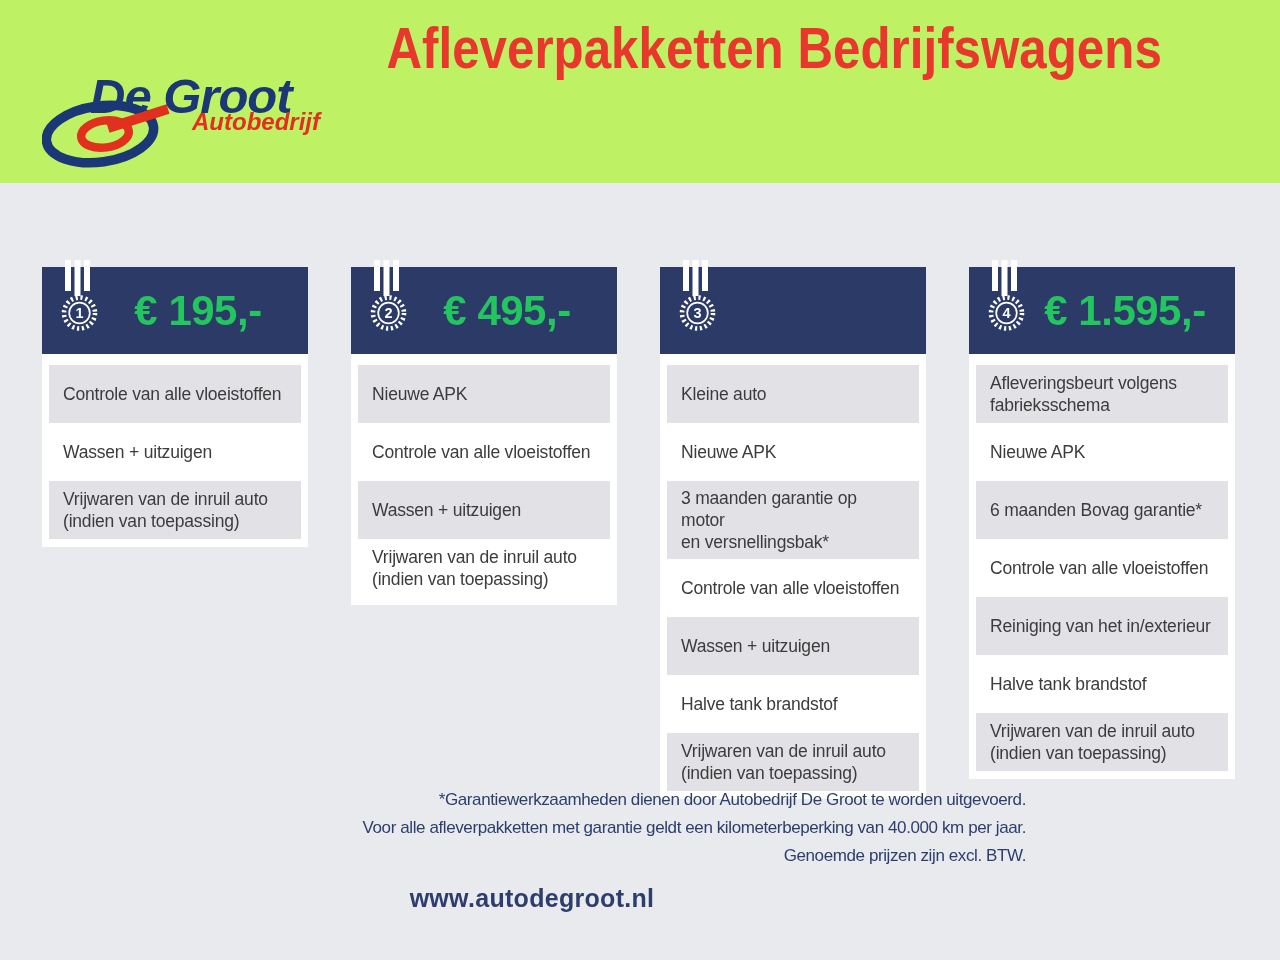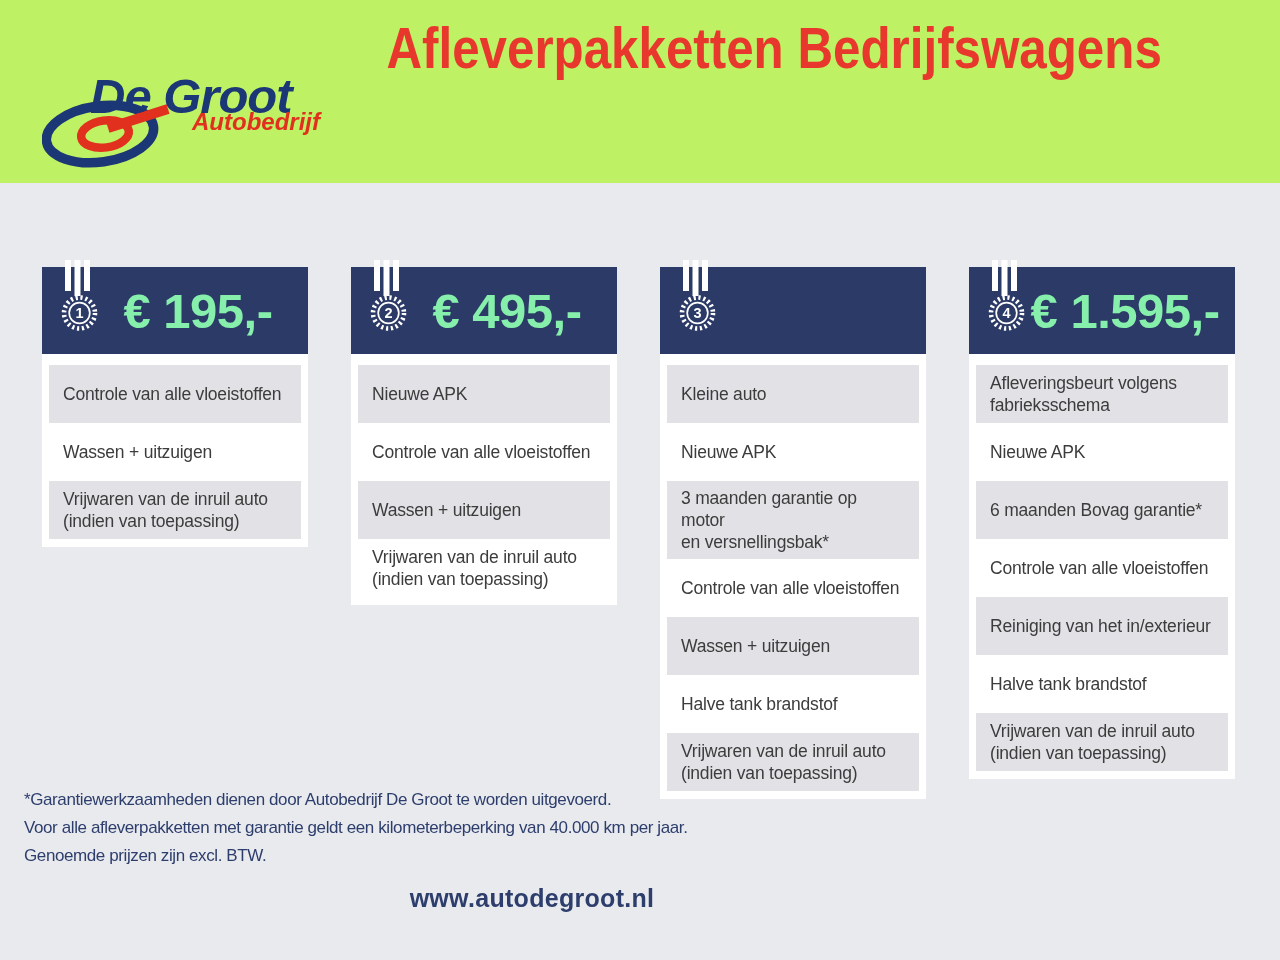--- a/index.html
+++ b/index.html
@@ -59,38 +59,38 @@
     background: var(--navy, #2b3a66);
     display: flex; align-items: center; justify-content: center;
     padding-left: 46px;
   }
   .medal { position: absolute; left: 16px; top: -7px; }
   .medal-num {
     font-family: "Liberation Sans", sans-serif;
     font-size: 14.5px; font-weight: bold; fill: #ffffff;
   }
   .price {
-    color: #86efac; font-weight: bold; font-size: 49px;
+    color: #22c55e; font-weight: bold; font-size: 42px;
     letter-spacing: -0.5px; white-space: nowrap;
   }
   .card-body { padding: 11px 7px 8px 7px; }
   .pkg-row {
     min-height: 58px;
     display: flex; align-items: center;
     padding: 6px 14px;
     font-size: 17.5px; line-height: 22px;
     letter-spacing: -0.2px;
     color: var(--item-text, #3c3c3c);
     white-space: pre-line;
   }
   .pkg-row.shade { background: var(--row-shade, #e2e2e6); }
   
   .footnotes {
     position: absolute; left: 0; top: 790px; width: 1026px;
-    text-align: left;
+    text-align: right;
     color: var(--footnote, #2d3e6d);
     font-size: 17px; letter-spacing: -0.4px; padding-left: 24px;
   }
   .footnotes p { margin: 0 0 9px 0; line-height: 19px; }
   .website {
     position: absolute; left: 0; top: 884px; width: 1064px;
     text-align: center;
     color: var(--footnote, #2d3e6d);
     font-size: 25px; font-weight: bold; letter-spacing: 0.3px;
   }

